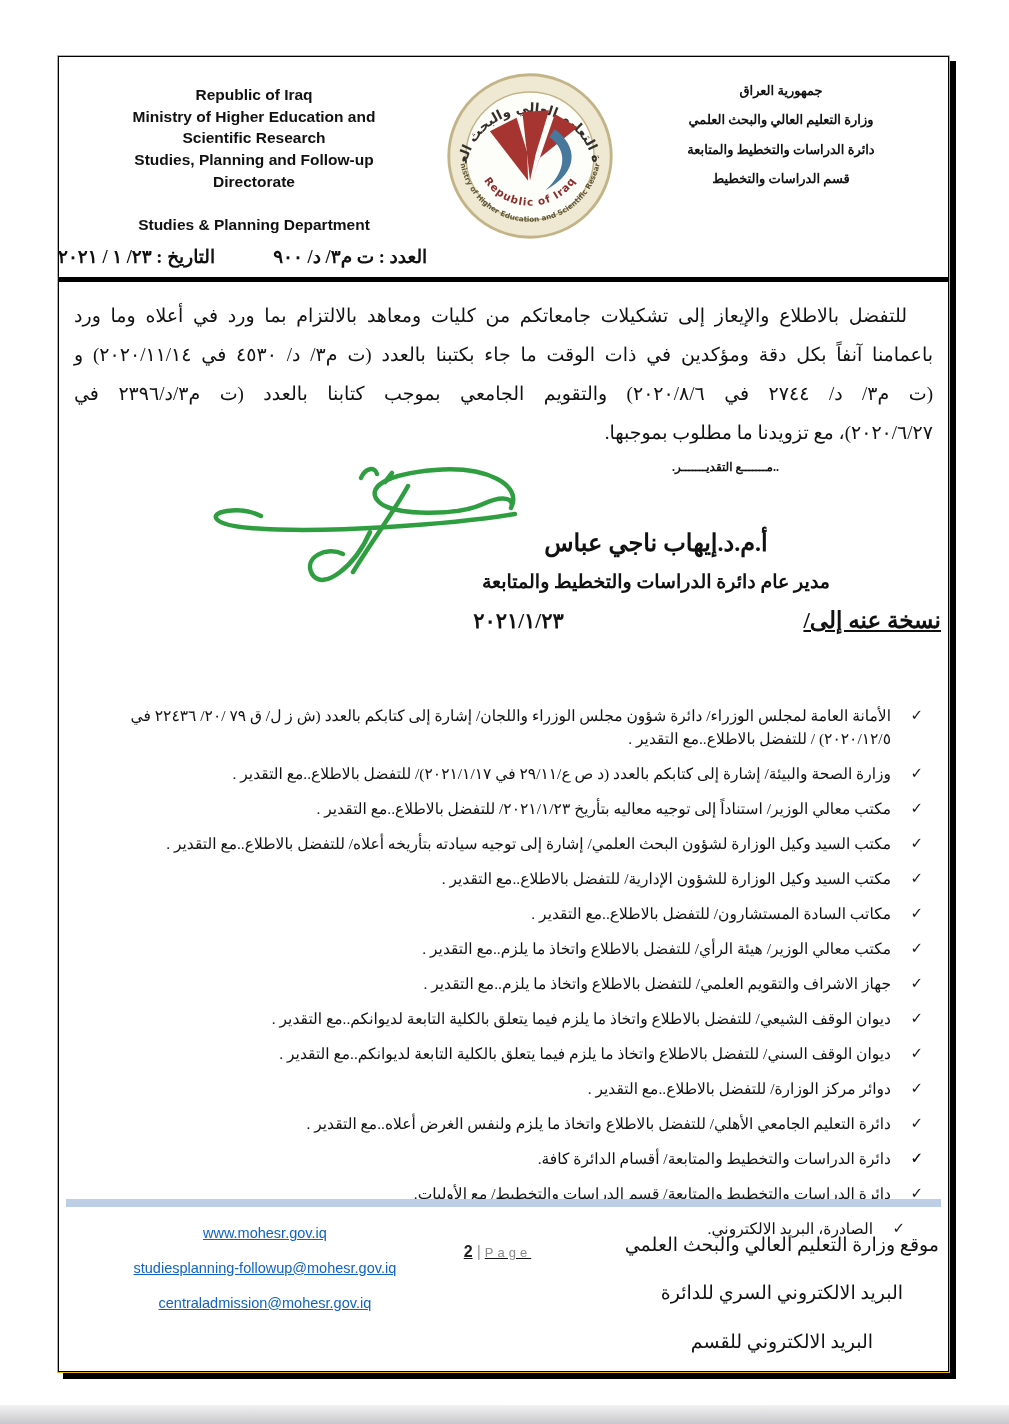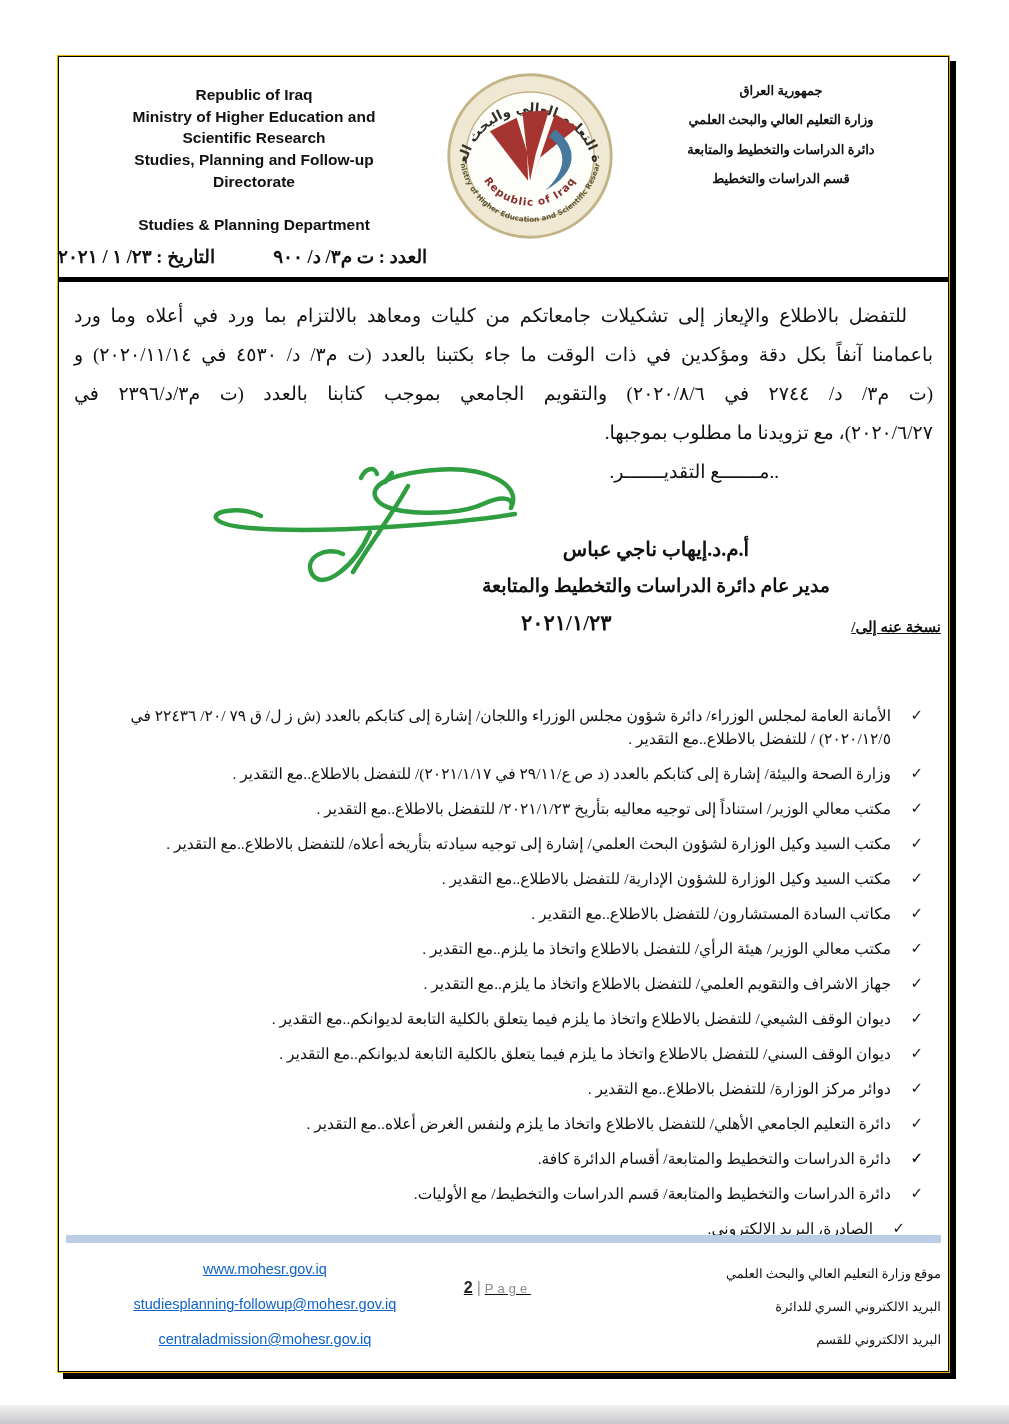--- a/index.html
+++ b/index.html
@@ -26,27 +26,27 @@
     margin-right:398px; }
   .sep { margin-top:9px; height:4px; border-top:2px solid #000; border-bottom:3px solid #000; }
 
   
   .body-par { direction:rtl; padding:14px 16px 0 16px; font-size:19px; line-height:39px; }
   .jline { text-align:justify; text-align-last:justify; }
   .jline.first { text-indent:26px; }
   .lastline { text-align:right; }
 
   .sigzone { position:relative; height:218px; direction:rtl; }
-  .closing { font-weight:normal; font-size:19px; padding:8px 170px 0 0; }
+  .closing { font-weight:bold; font-size:12px; padding:8px 170px 0 0; }
   .signature { position:absolute; left:105px; top:2px; width:370px; height:140px; }
   .signer { width:430px; margin:54px 78px 0 0; text-align:center; font-weight:bold; }
-  .signer .s-name { font-size:20px; }
+  .signer .s-name { font-size:24px; }
   .signer .s-title { font-size:19px; margin-top:13px; }
   .daterow { display:flex; direction:rtl; align-items:flex-end; margin-top:14px; }
-  .copy-head { font-weight:bold; font-size:15px; text-decoration:underline; margin-right:8px; }
+  .copy-head { font-weight:bold; font-size:23px; text-decoration:underline; margin-right:8px; }
   .s-date { width:430px; margin-right:70px; text-align:center; font-weight:bold; font-size:21px; }
 
   
   .list { direction:rtl; margin-top:34px; padding:0 24px 0 26px; }
   .li { position:relative; padding-right:34px; font-size:15.5px; line-height:23px;
     margin-bottom:12px; text-align:right; }
   .chk { position:absolute; right:2px; top:0; font-family:"DejaVu Sans",sans-serif;
     font-weight:bold; font-size:15px; }
   .li.last-src { padding-right:52px; }
   .li.last-src .chk { right:20px; }
@@ -56,21 +56,21 @@
   .fbar { height:8px; background:#bccfe6; margin-bottom:10px; }
   .fgrid { display:grid; grid-template-columns:5fr 2fr 4fr; align-items:start; }
   .flinks { text-align:center; font-family:"Liberation Sans","DejaVu Sans",sans-serif;
     font-size:14.5px; padding-top:8px; }
   .flinks a { display:block; color:#0f62c7; text-decoration:underline; margin-bottom:19px; }
   .fpage { padding-top:26px;
     font-family:"Liberation Sans","DejaVu Sans",sans-serif;text-decoration:underline; }
   .fpage .num { font-weight:bold; font-size:16px; color:#222; }
   .fpage .bar { color:#999; margin:0 4px; }
   .fpage .word { color:#8a8a8a; font-size:13px; letter-spacing:4px; }
-  .far { direction:rtl; font-size:13px; line-height:2.55; padding-top:4px; }
+  .far { direction:rtl; text-align:center; font-size:19px; line-height:2.55; padding-top:4px; }
 
   .bottom-strip { position:absolute; left:0; right:0; bottom:0; height:19px;
     background:linear-gradient(to bottom,#f2f2f2,#c8c8cc); }
 </style>
 </head>
 <body>
 
 <div class="frame">
 
   <div class="hdr">

